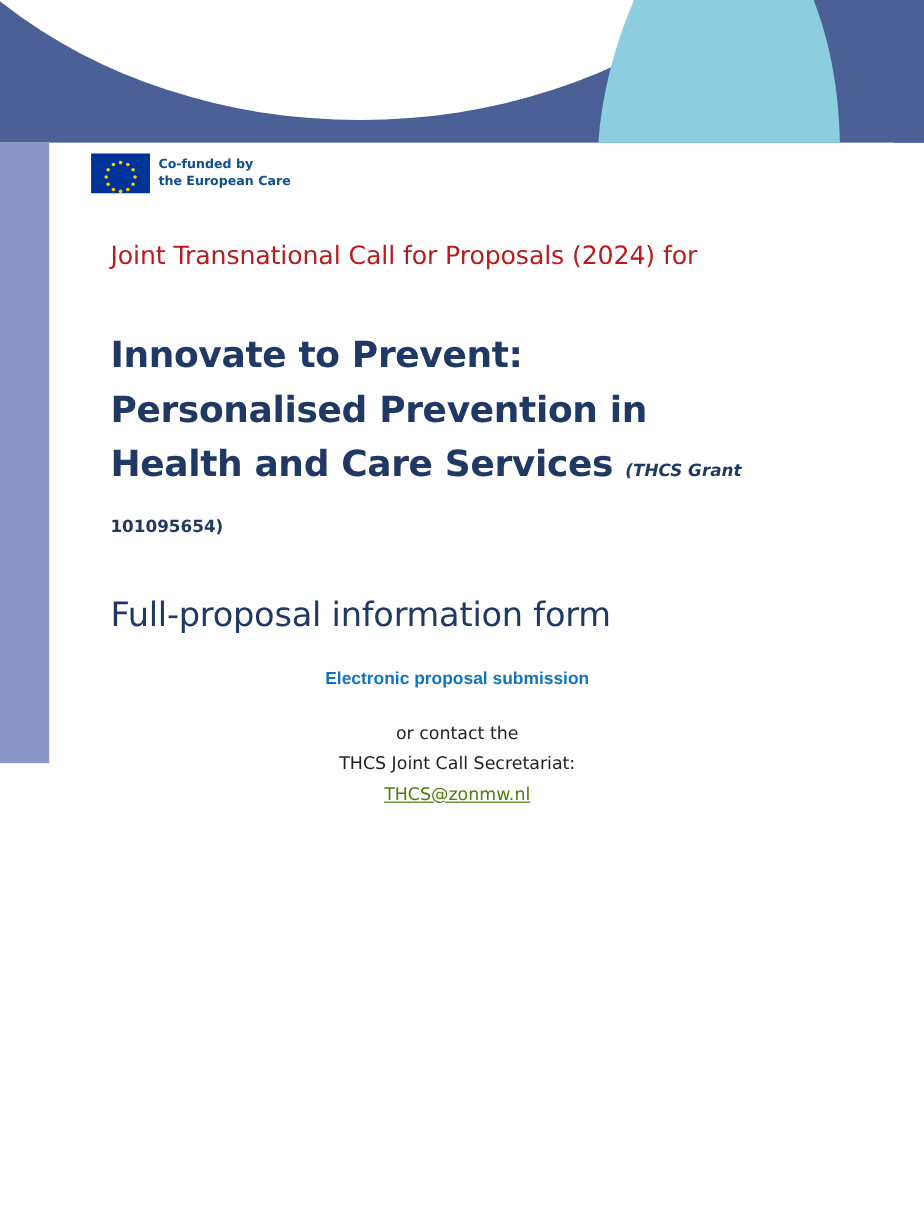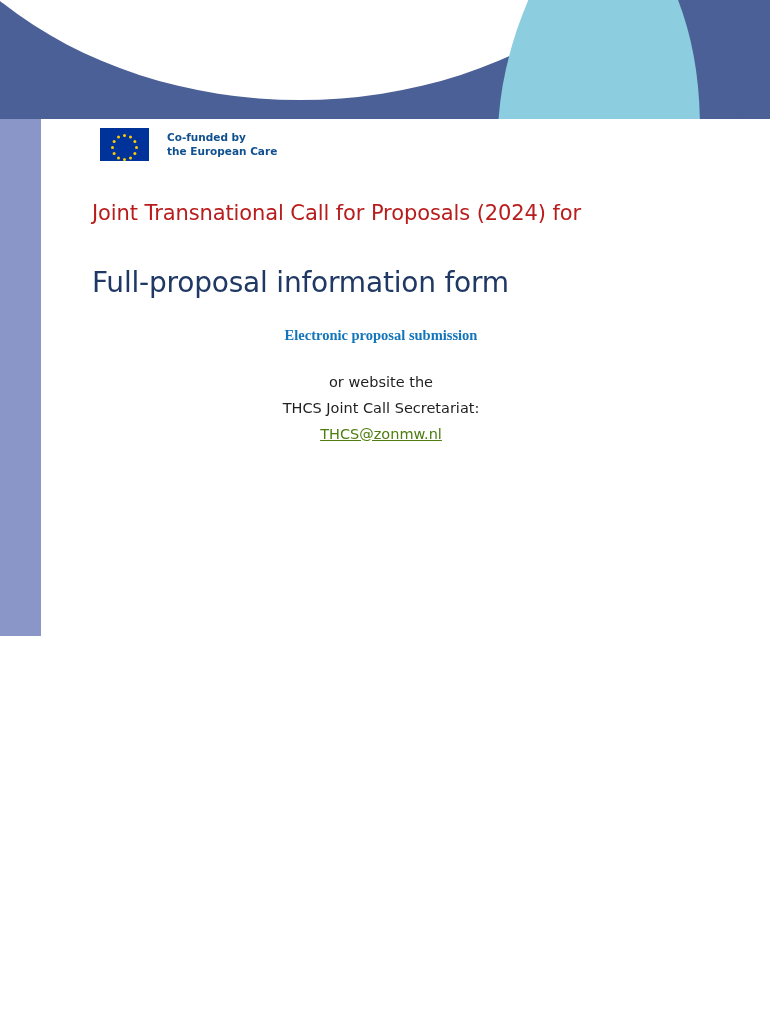--- a/index.html
+++ b/index.html
@@ -35,25 +35,25 @@
     left: 0;
     top: 119px;
     width: 41px;
     height: 517px;
     background: #8a96c8;
   }
 
   
   #eu-emblem {
     position: absolute;
-    left: 100px;
+    left: 76px;
     top: 128px;
     display: flex;
     align-items: center;
-    gap: 18px;
+    gap: 7px;
   }
   #eu-flag {
     width: 49px;
     height: 33px;
     background: #003399;
     position: relative;
     flex: 0 0 auto;
   }
   #eu-flag svg { display: block; }
   .eu-text {
@@ -125,21 +125,21 @@
     line-height: 1.72;
     padding: 0 8px;
   }
 
   
   #submission-link-wrap {
     margin-top: 25px;
     text-align: center;
   }
   #submission-link {
-    font-family: Liberation Serif, serif;
+    font-family: Liberation Sans, sans-serif;
     font-size: 14.5px;
     font-weight: bold;
     color: #1275bb;
     text-decoration: none;
     cursor: pointer;
   }
 
   
   #info-block {
     margin-top: 28px;
@@ -215,28 +215,35 @@
   <div>
     <div class="eu-text">Co-funded by</div>
     <div class="eu-text">the European Care</div>
   </div>
 </div>
 
 <div id="content">
 
   <div id="call-line">Joint Transnational Call for Proposals (2024) for</div>
 
+  <h1 id="call-title">
+    <span>Innovate to Prevent:</span><br>
+    <span>Personalised Prevention in</span><br>
+    <span>Health and Care Services</span>
+    <span class="grant-note">(THCS Grant</span>
+    <span class="grant-number">101095654)</span>
+  </h1>
 
   <div id="form-type">Full-proposal information form</div>
 
 
   <div id="submission-link-wrap">
     <a id="submission-link" href="#">Electronic proposal submission</a>
   </div>
 
 
   <div id="contact-block">
-    <div>or website the</div>
+    <div>or contact the</div>
     <div>THCS Joint Call Secretariat:</div>
     <a href="#">THCS@zonmw.nl</a>
   </div>
 
 </div>
 
 </body></html>

